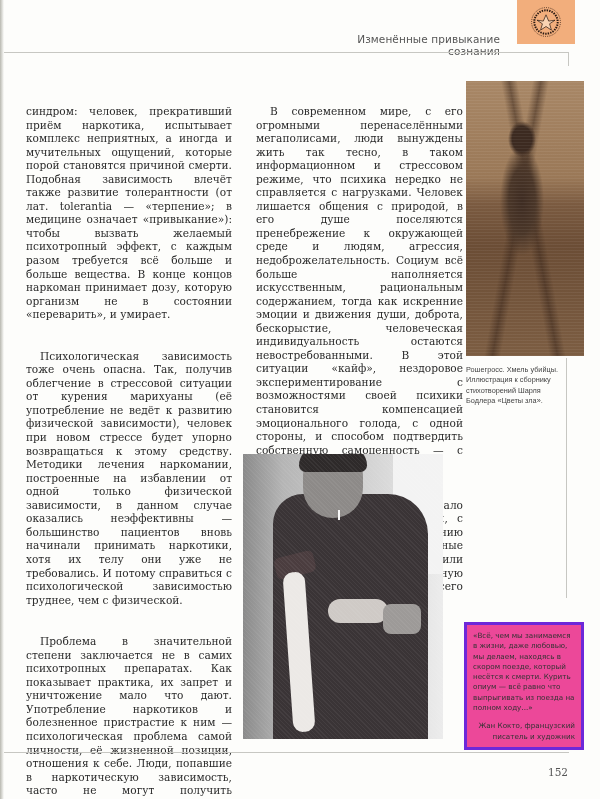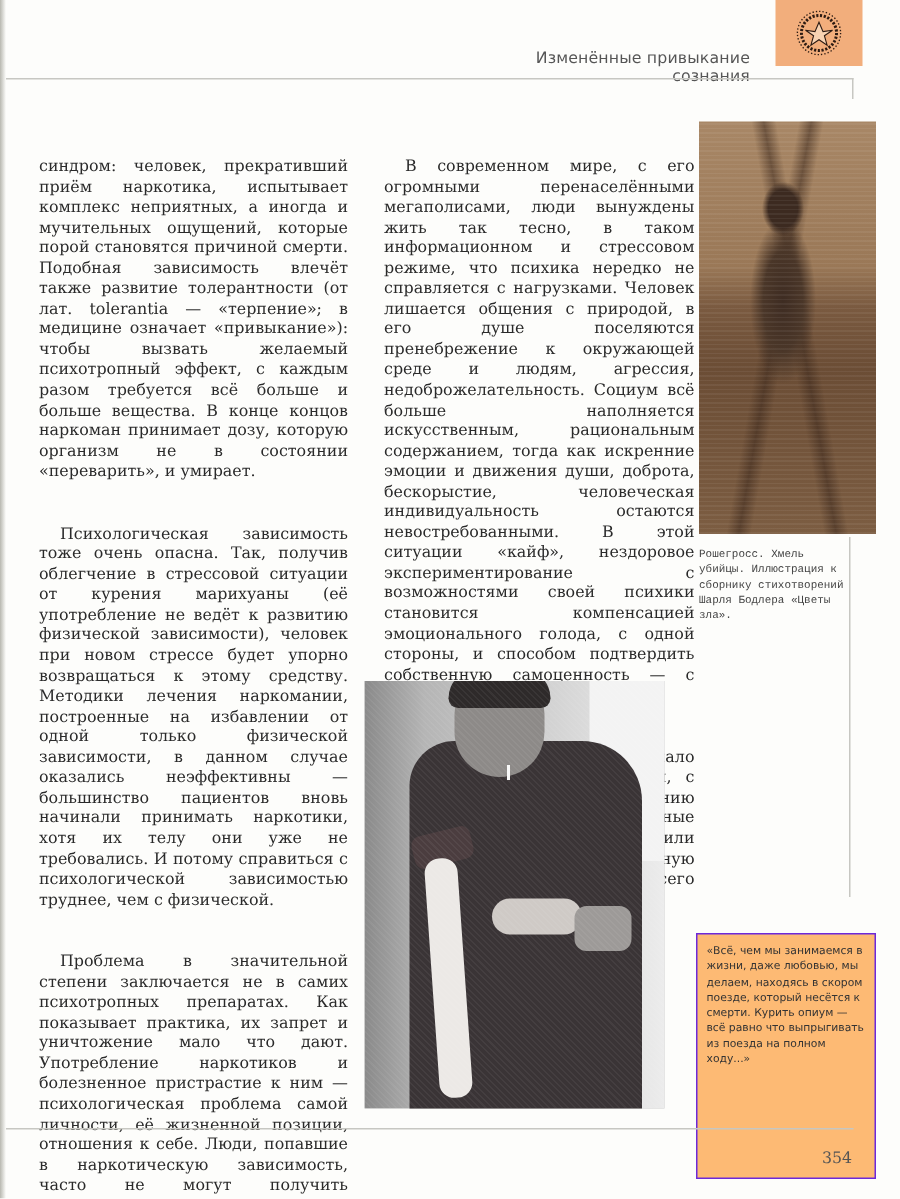--- a/index.html
+++ b/index.html
@@ -27,38 +27,38 @@
       radial-gradient(ellipse 22px 55px at 56px 120px, #3e2c22 0%, #4a3628 60%, transparent 100%),
       linear-gradient(100deg, transparent 40%, rgba(60,40,28,.55) 45%, transparent 50%),
       linear-gradient(80deg, transparent 50%, rgba(60,40,28,.55) 55%, transparent 60%),
       linear-gradient(to bottom, #a88766 0%, #9a7857 35%, #7a5a40 45%, #6b4d35 60%, #7c5d42 100%);
   }
   .art1::after { content:""; position:absolute; inset:0;
     background: repeating-linear-gradient(0deg, rgba(255,255,255,.06) 0 1px, transparent 1px 3px); }
   .v-rule-right { position:absolute; left:566px; top:358px; width:1px; height:240px; background:#c7c7c2; }
 
   .caption1 { position:absolute; left:466px; top:365px; width:100px;
-    font-family:Liberation Mono, monospace; font-size:7.3px; line-height:10.3px; color:#444; }
+    font-family:Liberation Sans, sans-serif; font-size:7.3px; line-height:10.3px; color:#444; }
 
   .photo { position:absolute; left:243px; top:454px; width:200px; height:285px; background:#c9c9c9; overflow:hidden; }
   .photo .bg { position:absolute; inset:0; background:linear-gradient(to right,#8a8a8a 0%,#b5b5b5 20%,#d8d8d8 70%,#ececec 100%); }
   .photo .wall { position:absolute; left:150px; top:0; width:50px; height:120px; background:#f3f3f3; }
   .photo .torso { position:absolute; left:30px; top:40px; width:155px; height:250px; background:#3a3436; border-radius:30px 40px 0 0; }
   .photo .head { position:absolute; left:60px; top:-6px; width:60px; height:70px; background:#8d8a88; border-radius:28px 28px 30px 30px; }
   .photo .hair { position:absolute; left:56px; top:-8px; width:68px; height:26px; background:#2e2a2a; border-radius:30px 30px 10px 10px; }
   .photo .arm { position:absolute; left:45px; top:118px; width:22px; height:160px; background:#ece9e6; border-radius:10px; transform:rotate(-4deg); }
   .photo .sleeve { position:absolute; left:32px; top:100px; width:40px; height:22px; background:#4b3d3f; border-radius:6px; transform:rotate(-14deg); }
   .photo .hand { position:absolute; left:85px; top:145px; width:60px; height:24px; background:#cfcac6; border-radius:12px; }
   .photo .cuff { position:absolute; left:140px; top:150px; width:38px; height:30px; background:#9d9a98; border-radius:8px; }
   .photo .cig { position:absolute; left:95px; top:56px; width:2px; height:10px; background:#f8f8f8; }
   .photo .grain { position:absolute; inset:0; background: repeating-linear-gradient(45deg, rgba(255,255,255,.05) 0 1px, transparent 1px 3px); }
 
   .bottom-rule { position:absolute; left:4px; top:752px; width:565px; height:1px; background:#c7c7c2; }
 
-  .quote-box { position:absolute; left:464px; top:622px; width:120px; height:164px; border:1px solid #6d28d9; background:#fdba74; padding:6px 4px 4px 6px;
+  .quote-box { position:absolute; left:464px; top:622px; width:120px; height:128px; border:3px solid #6d28d9; background:#ec4899; padding:6px 4px 4px 6px;
     font-family:"DejaVu Sans","Liberation Sans",sans-serif; font-size:7.2px; line-height:10.3px; color:#333; }
   .quote-text { display:block; }
   .quote-author { display:block; margin-top:8px; text-align:right; padding-right:2px; }
 
   .page-number { position:absolute; left:548px; top:766px; font-size:10.5px; color:#555; font-family:"DejaVu Serif","Liberation Serif",serif; }
 </style>
 </head>
 <body>
 
 <div class="left-edge"></div>
@@ -100,16 +100,17 @@
   <div class="cig"></div>
   <div class="sleeve"></div>
   <div class="arm"></div>
   <div class="hand"></div>
   <div class="cuff"></div>
   <div class="grain"></div>
 </div>
 
 <div class="quote-box">
   <span class="quote-text">«Всё, чем мы занимаемся в жизни, даже любовью, мы делаем, находясь в скором поезде, который несётся к смерти. Курить опиум — всё равно что выпрыгивать из поезда на полном ходу...»</span>
+  <span class="quote-author">Жан Кокто, французский писатель и художник</span>
 </div>
 
 <div class="bottom-rule"></div>
-<div class="page-number">354</div>
+<div class="page-number">152</div>
 
 </body></html>

